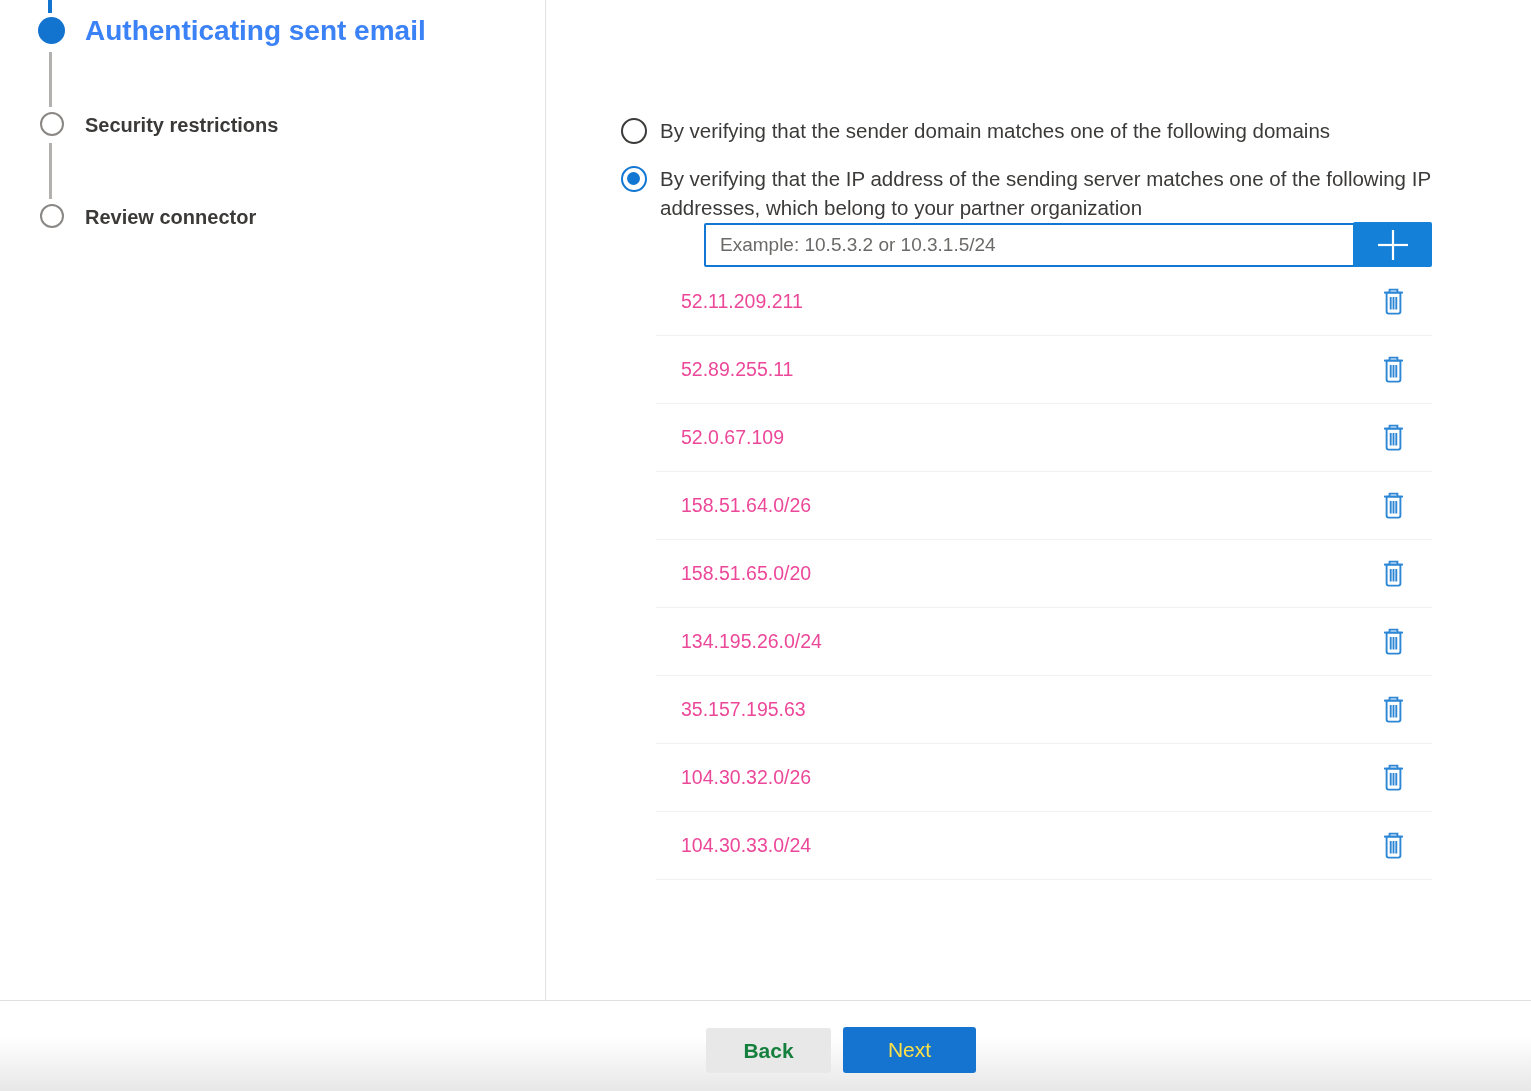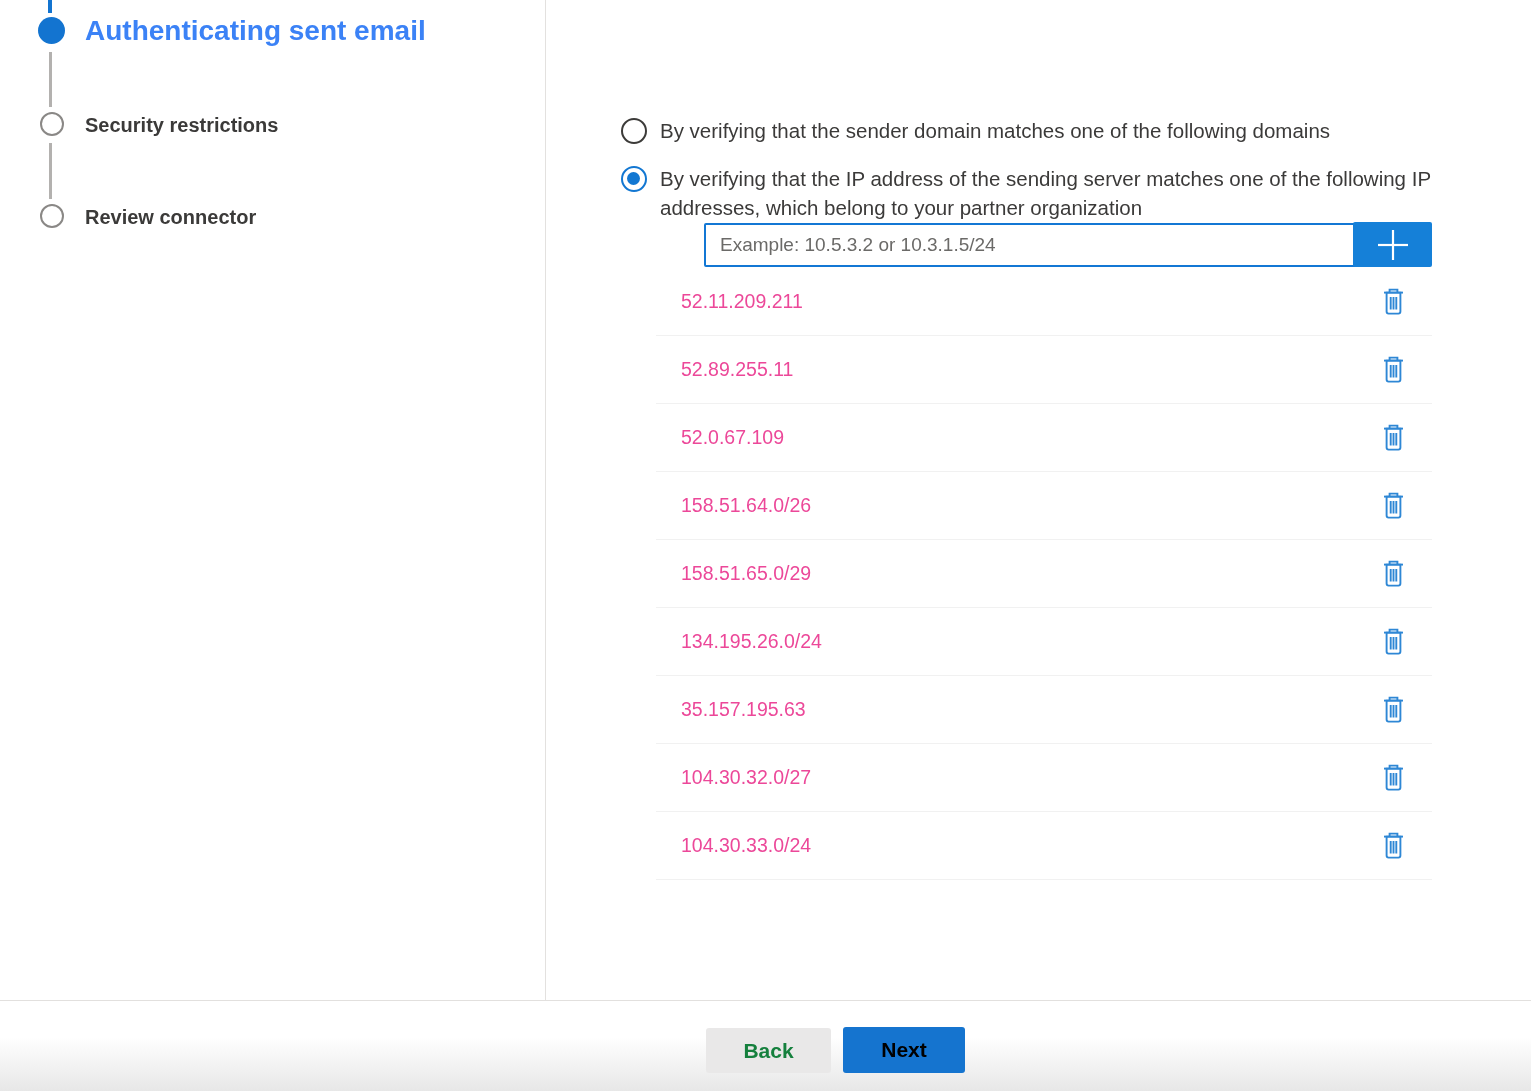--- a/index.html
+++ b/index.html
@@ -193,28 +193,28 @@
     border-radius: 3px;
     font-family: "Liberation Sans", sans-serif;
     font-size: 21px;
     font-weight: 700;
     color: #15803d;
     cursor: pointer;
   }
   .next-btn {
     position: absolute;
     left: 843px; top: 26px;
-    width: 122px; height: 46px;
+    width: 133px; height: 46px;
     background: #1574cf;
     border: none;
     border-radius: 3px;
     font-family: "Liberation Sans", sans-serif;
     font-size: 21px;
-    font-weight: 700;
-    color: #000000;
+    font-weight: 400;
+    color: #fde047;
     cursor: pointer;
   }
 </style>
 </head>
 <body>
 
 <div class="screen">
 
   <div class="sidebar">
     <div class="step-stub"></div>
@@ -324,21 +324,21 @@
                 <line x1="9.7" y1="10" x2="9.7" y2="22.5"></line>
                 <line x1="12.5" y1="10" x2="12.5" y2="22.5"></line>
                 <line x1="15.3" y1="10" x2="15.3" y2="22.5"></line>
               </g>
             </svg>
           </span>
         </button>
       </div>
 
       <div class="ip-row">
-        <span class="ip-value">158.51.65.0/29</span>
+        <span class="ip-value">158.51.65.0/20</span>
         <button class="trash-btn">
           <span style="display:flex;">
             <svg width="25" height="29" viewBox="0 0 25 29">
               <g fill="none" stroke="#2e87d5" stroke-width="1.9">
                 <path d="M8.6 5.2 V2.6 h7.8 v2.6"></path>
                 <line x1="3" y1="5.6" x2="22" y2="5.6"></line>
                 <path d="M5.6 5.6 h13.8 v19 a2 2 0 0 1 -2 2 h-9.8 a2 2 0 0 1 -2 -2 z"></path>
                 <line x1="9.7" y1="10" x2="9.7" y2="22.5"></line>
                 <line x1="12.5" y1="10" x2="12.5" y2="22.5"></line>
                 <line x1="15.3" y1="10" x2="15.3" y2="22.5"></line>
@@ -379,21 +379,21 @@
                 <line x1="9.7" y1="10" x2="9.7" y2="22.5"></line>
                 <line x1="12.5" y1="10" x2="12.5" y2="22.5"></line>
                 <line x1="15.3" y1="10" x2="15.3" y2="22.5"></line>
               </g>
             </svg>
           </span>
         </button>
       </div>
 
       <div class="ip-row">
-        <span class="ip-value">104.30.32.0/27</span>
+        <span class="ip-value">104.30.32.0/26</span>
         <button class="trash-btn">
           <span style="display:flex;">
             <svg width="25" height="29" viewBox="0 0 25 29">
               <g fill="none" stroke="#2e87d5" stroke-width="1.9">
                 <path d="M8.6 5.2 V2.6 h7.8 v2.6"></path>
                 <line x1="3" y1="5.6" x2="22" y2="5.6"></line>
                 <path d="M5.6 5.6 h13.8 v19 a2 2 0 0 1 -2 2 h-9.8 a2 2 0 0 1 -2 -2 z"></path>
                 <line x1="9.7" y1="10" x2="9.7" y2="22.5"></line>
                 <line x1="12.5" y1="10" x2="12.5" y2="22.5"></line>
                 <line x1="15.3" y1="10" x2="15.3" y2="22.5"></line>

